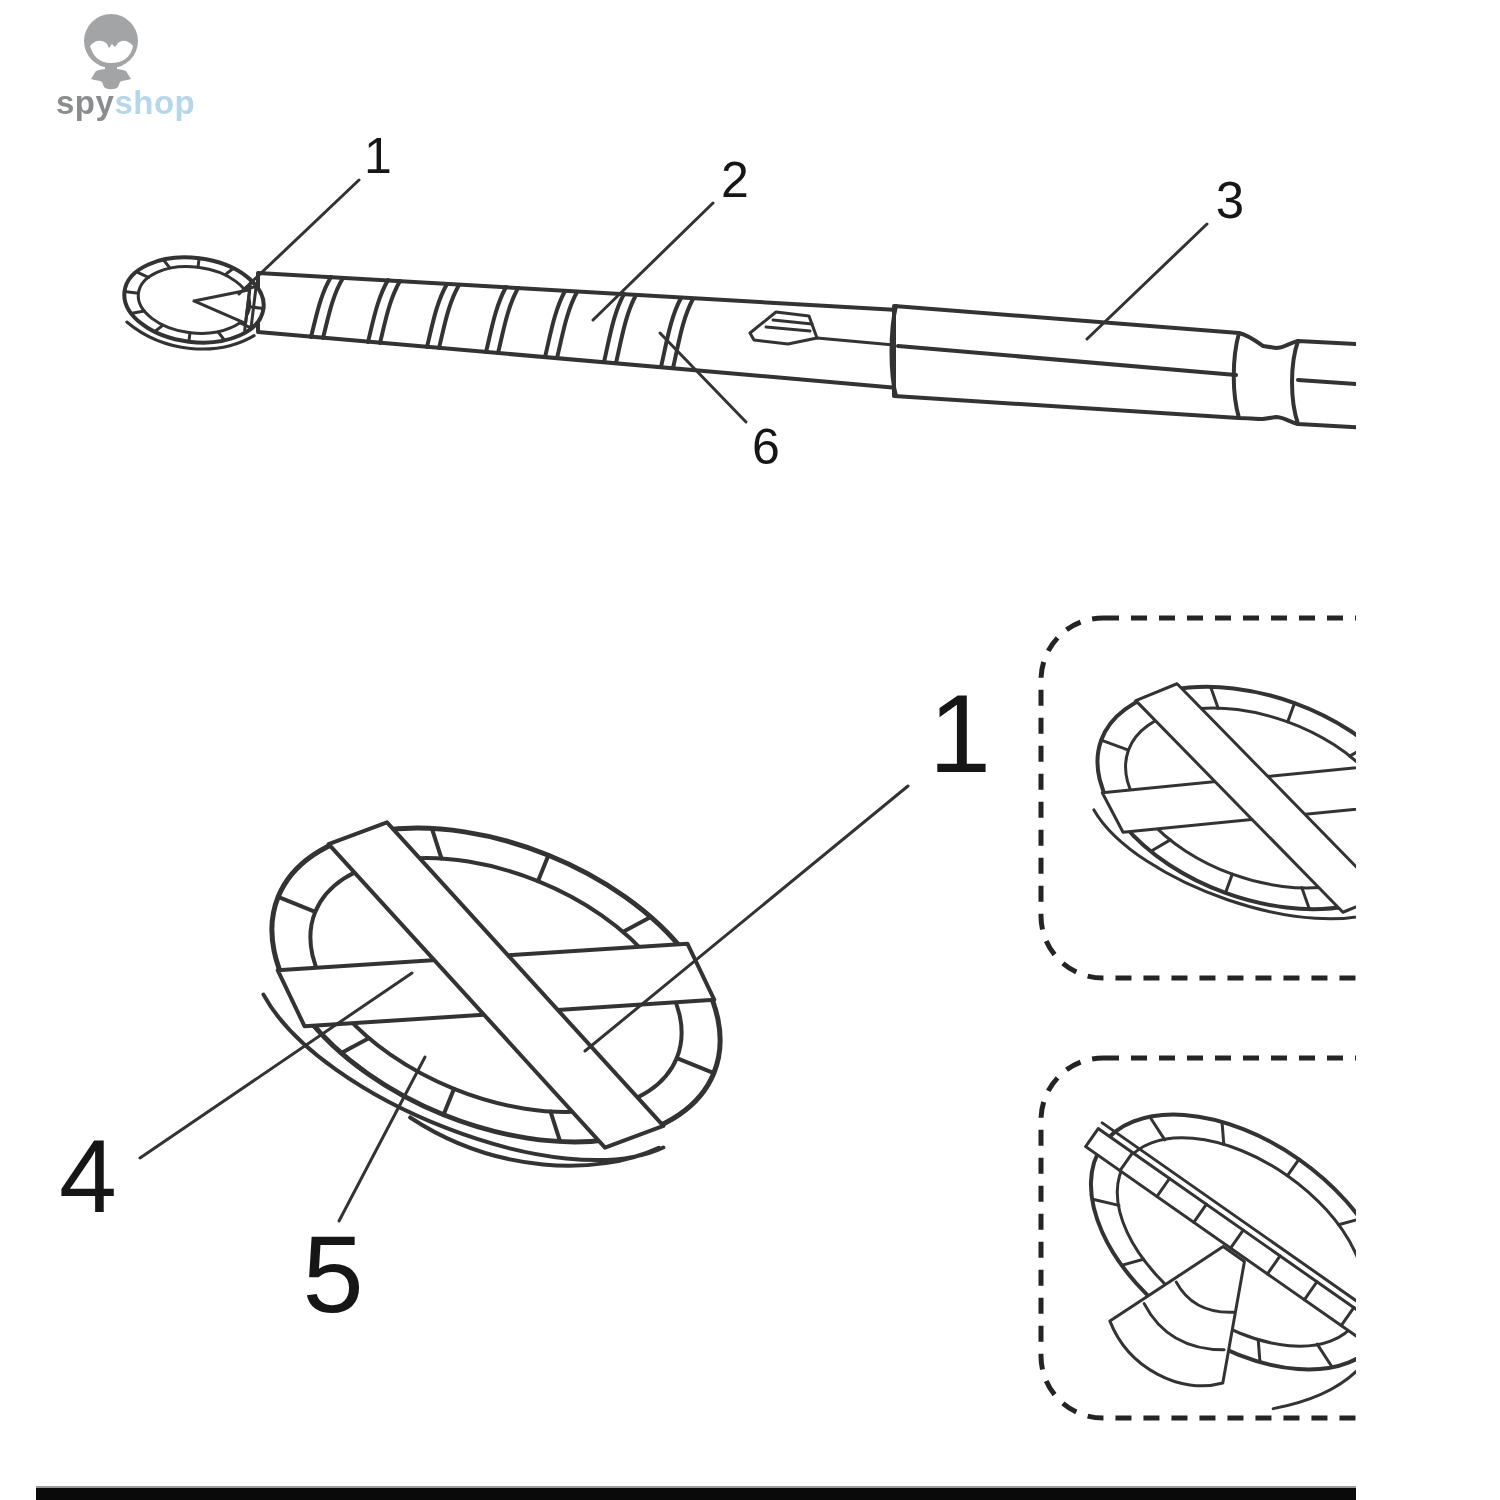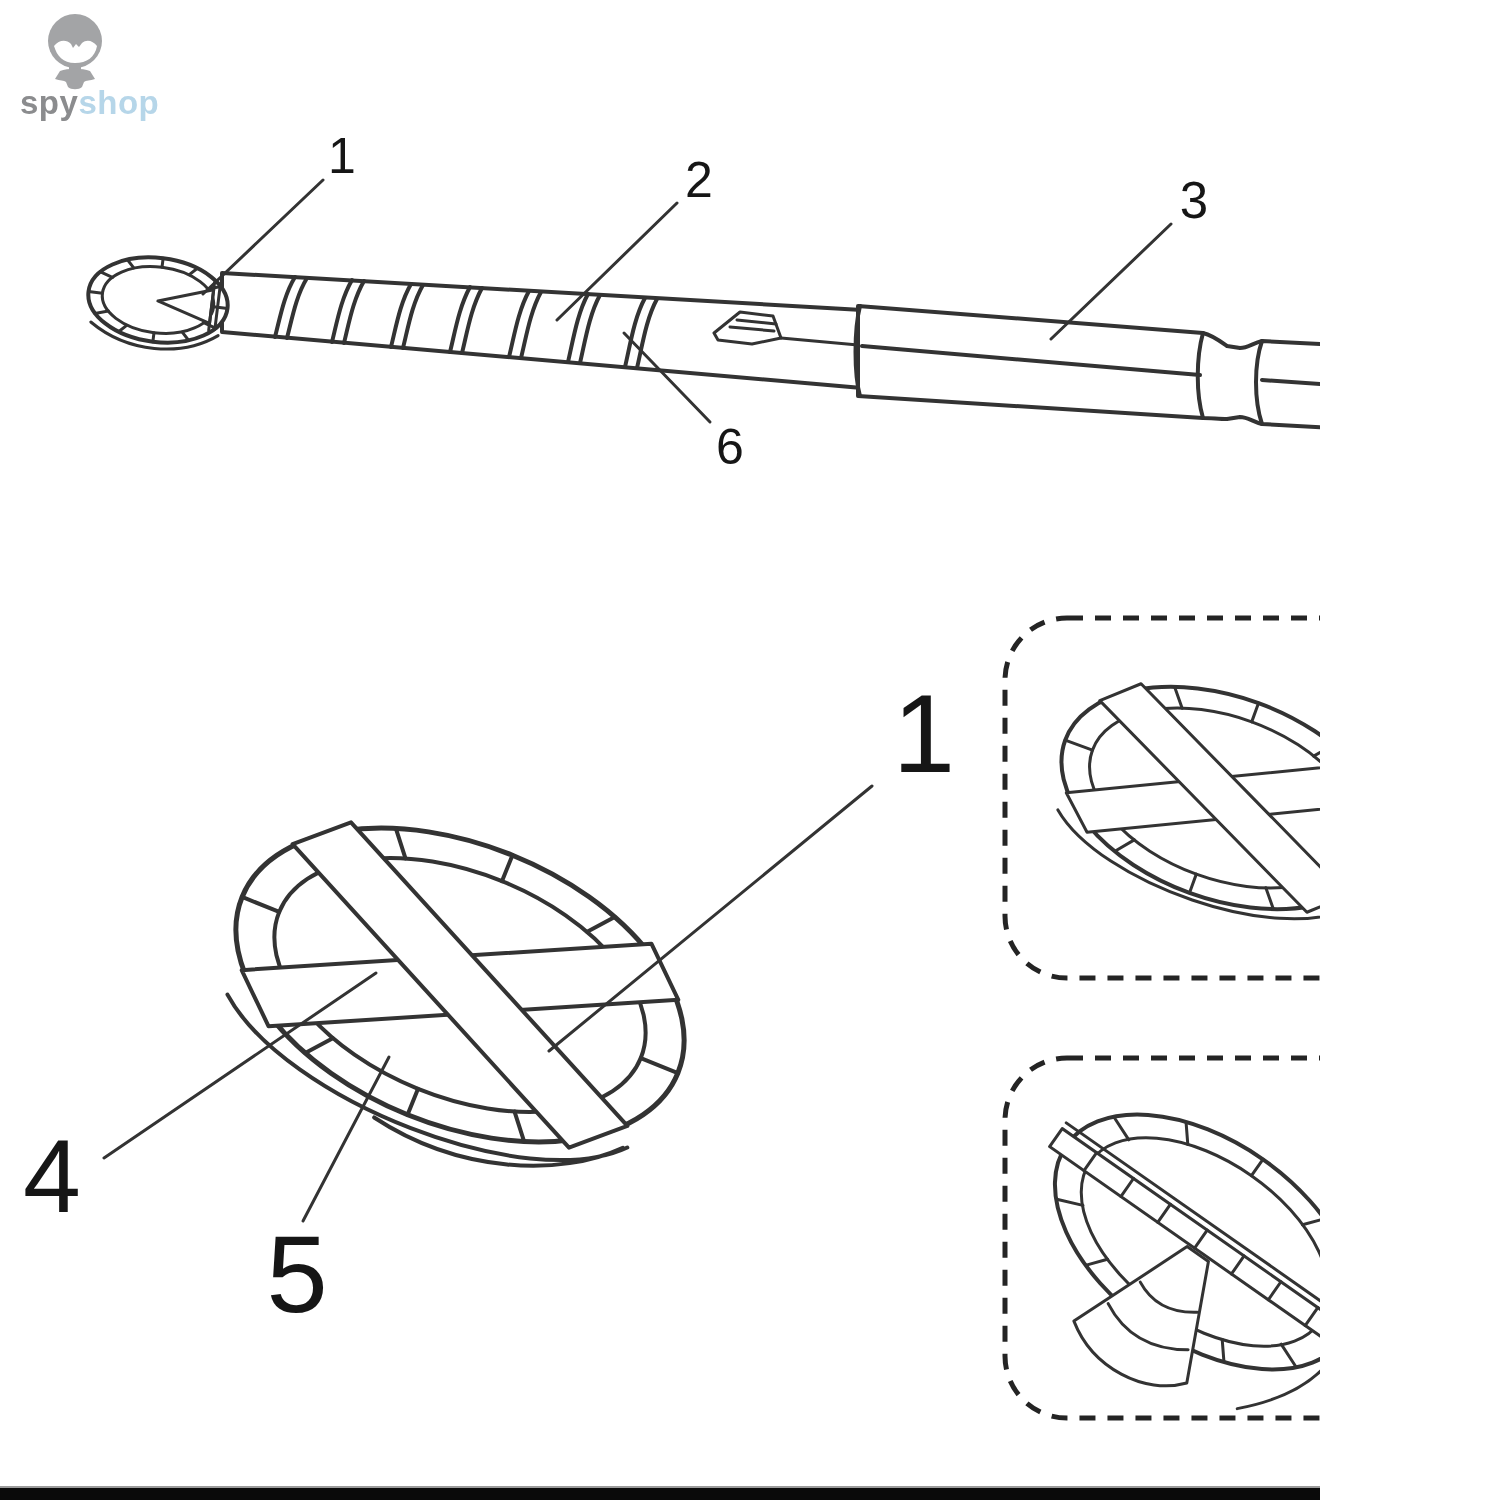--- a/index.html
+++ b/index.html
@@ -1,16 +1,16 @@
 <!DOCTYPE html>
 <html><head>
 <meta charset="utf-8">
 <style>
   html,body{margin:0;padding:0;background:#ffffff;}
-  .stage{position:relative;width:1320px;height:1500px;background:#fff;overflow:hidden;}
+  .stage{position:relative;width:1320px;height:1500px;background:#fff;overflow:hidden;margin-left:36px;}
   svg{display:block;}
   .ln{fill:none;stroke:#333;stroke-width:4;stroke-linecap:round;stroke-linejoin:round;}
   .lnw{fill:#ffffff;stroke:#333;stroke-width:4;stroke-linejoin:round;}
   .thin{stroke-width:3;}
   .thick{stroke-width:5;}
   .leader{fill:none;stroke:#333;stroke-width:3;stroke-linecap:round;}
   .callout{font-family:"Liberation Sans",sans-serif;fill:#161616;text-anchor:middle;font-weight:400;}
   .dashedbox{fill:none;stroke:#242424;stroke-width:5;stroke-dasharray:16 12;}
   .logo-text{font-family:"Liberation Sans",sans-serif;font-weight:700;font-size:33px;letter-spacing:.5px;}
 </style>

